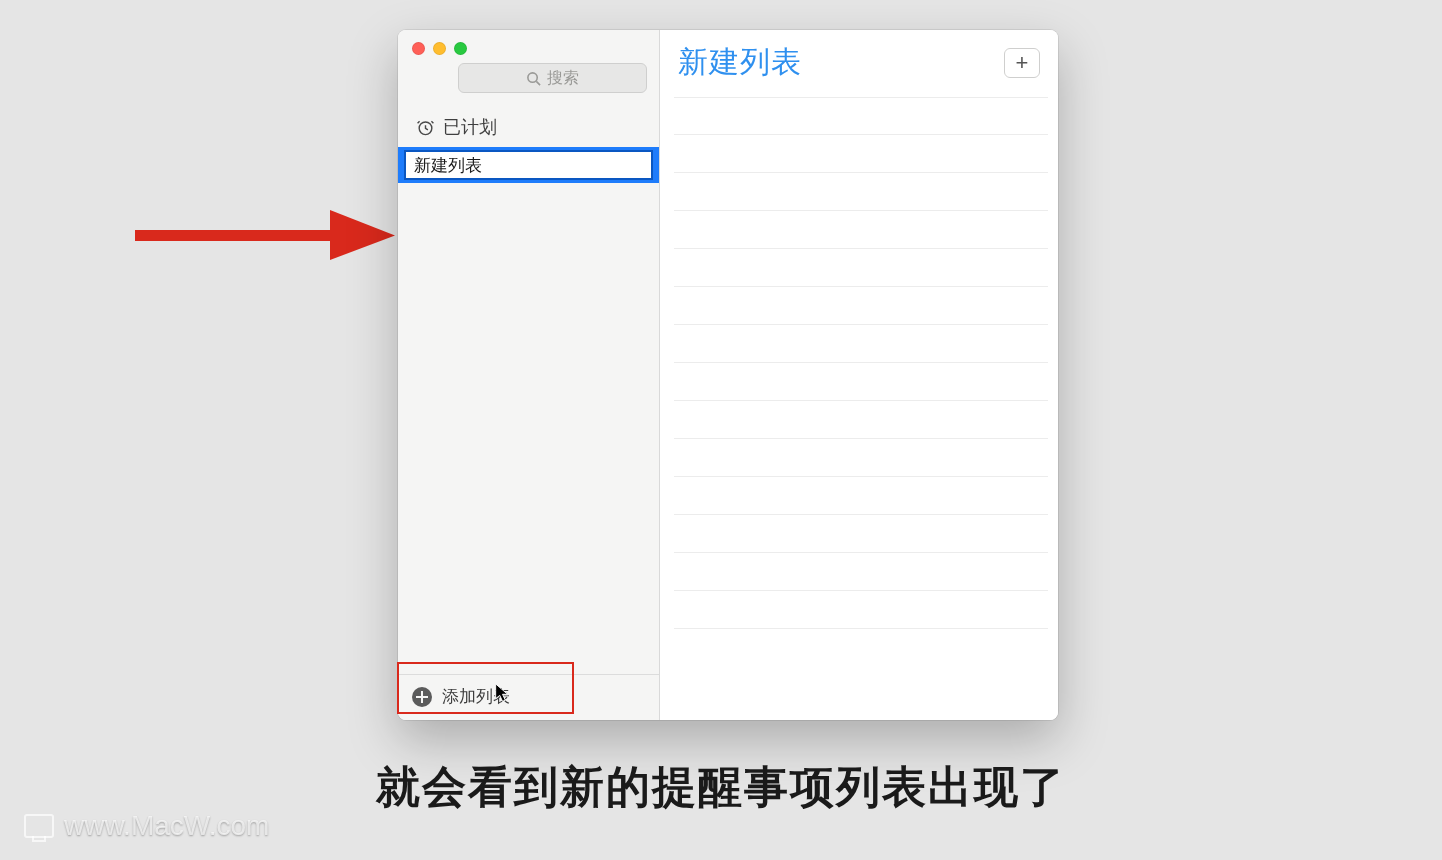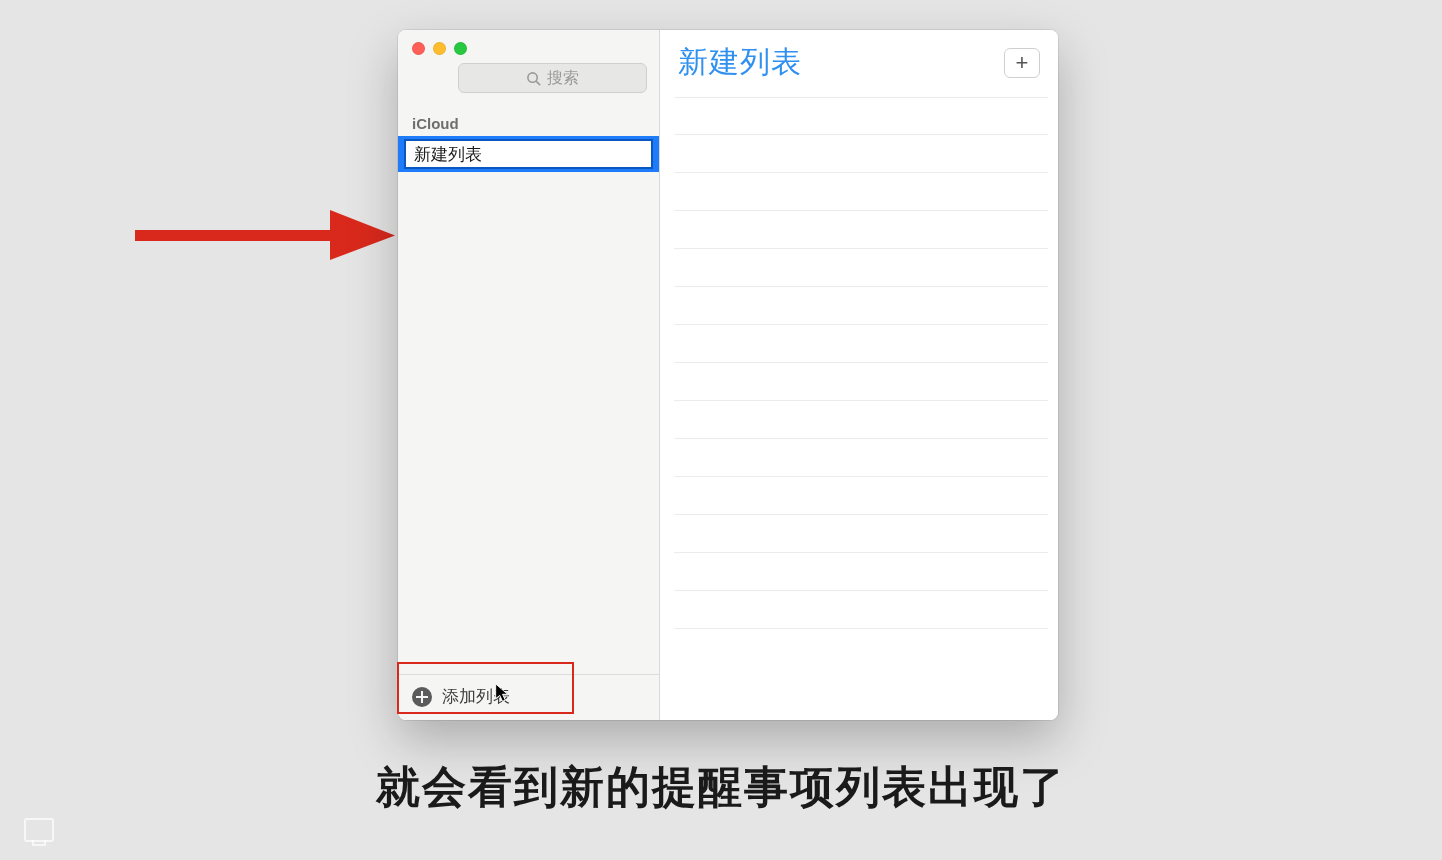--- a/index.html
+++ b/index.html
@@ -283,22 +283,29 @@
         <div class="search">
           <svg class="mag" width="15" height="15" viewBox="0 0 16 16" fill="none" stroke="#9a9a97" stroke-width="1.7">
             <circle cx="7" cy="7" r="5"></circle>
             <line x1="11" y1="11" x2="15" y2="15"></line>
           </svg>
           <span class="ph">搜索</span>
         </div>
       </div>
 
       <div class="sidebar-body">
-
-        <div class="list-section-title">iCloud</div>
+        <div class="scheduled">
+          <svg width="19" height="19" viewBox="0 0 24 24" fill="none" stroke="#4a4a4a" stroke-width="1.8">
+            <circle cx="12" cy="13" r="8"></circle>
+            <path d="M12 9v4l3 2"></path>
+            <path d="M4.5 4 2 6.5M19.5 4 22 6.5"></path>
+          </svg>
+          <span>已计划</span>
+        </div>
+
 
 
         <div class="list-row-selected">
           <div class="list-edit">
             <span>新建列表</span>
           </div>
         </div>
       </div>
 
       <div class="sidebar-footer">
@@ -336,15 +343,16 @@
   <div class="red-box"></div>
 
   <svg class="cursor-overlay" viewBox="0 0 18 24">
     <path d="M1 1 L1 17 L5.5 13.5 L8.5 20 L11.5 18.7 L8.5 12.3 L14 12.3 Z" fill="#000" stroke="#fff" stroke-width="1"></path>
   </svg>
 
   <div class="caption">就会看到新的提醒事项列表出现了</div>
 
   <div class="watermark">
     <span class="wm-box"></span>
+    <span>www.MacW.com</span>
   </div>
 
 </div>
 
 </body></html>

